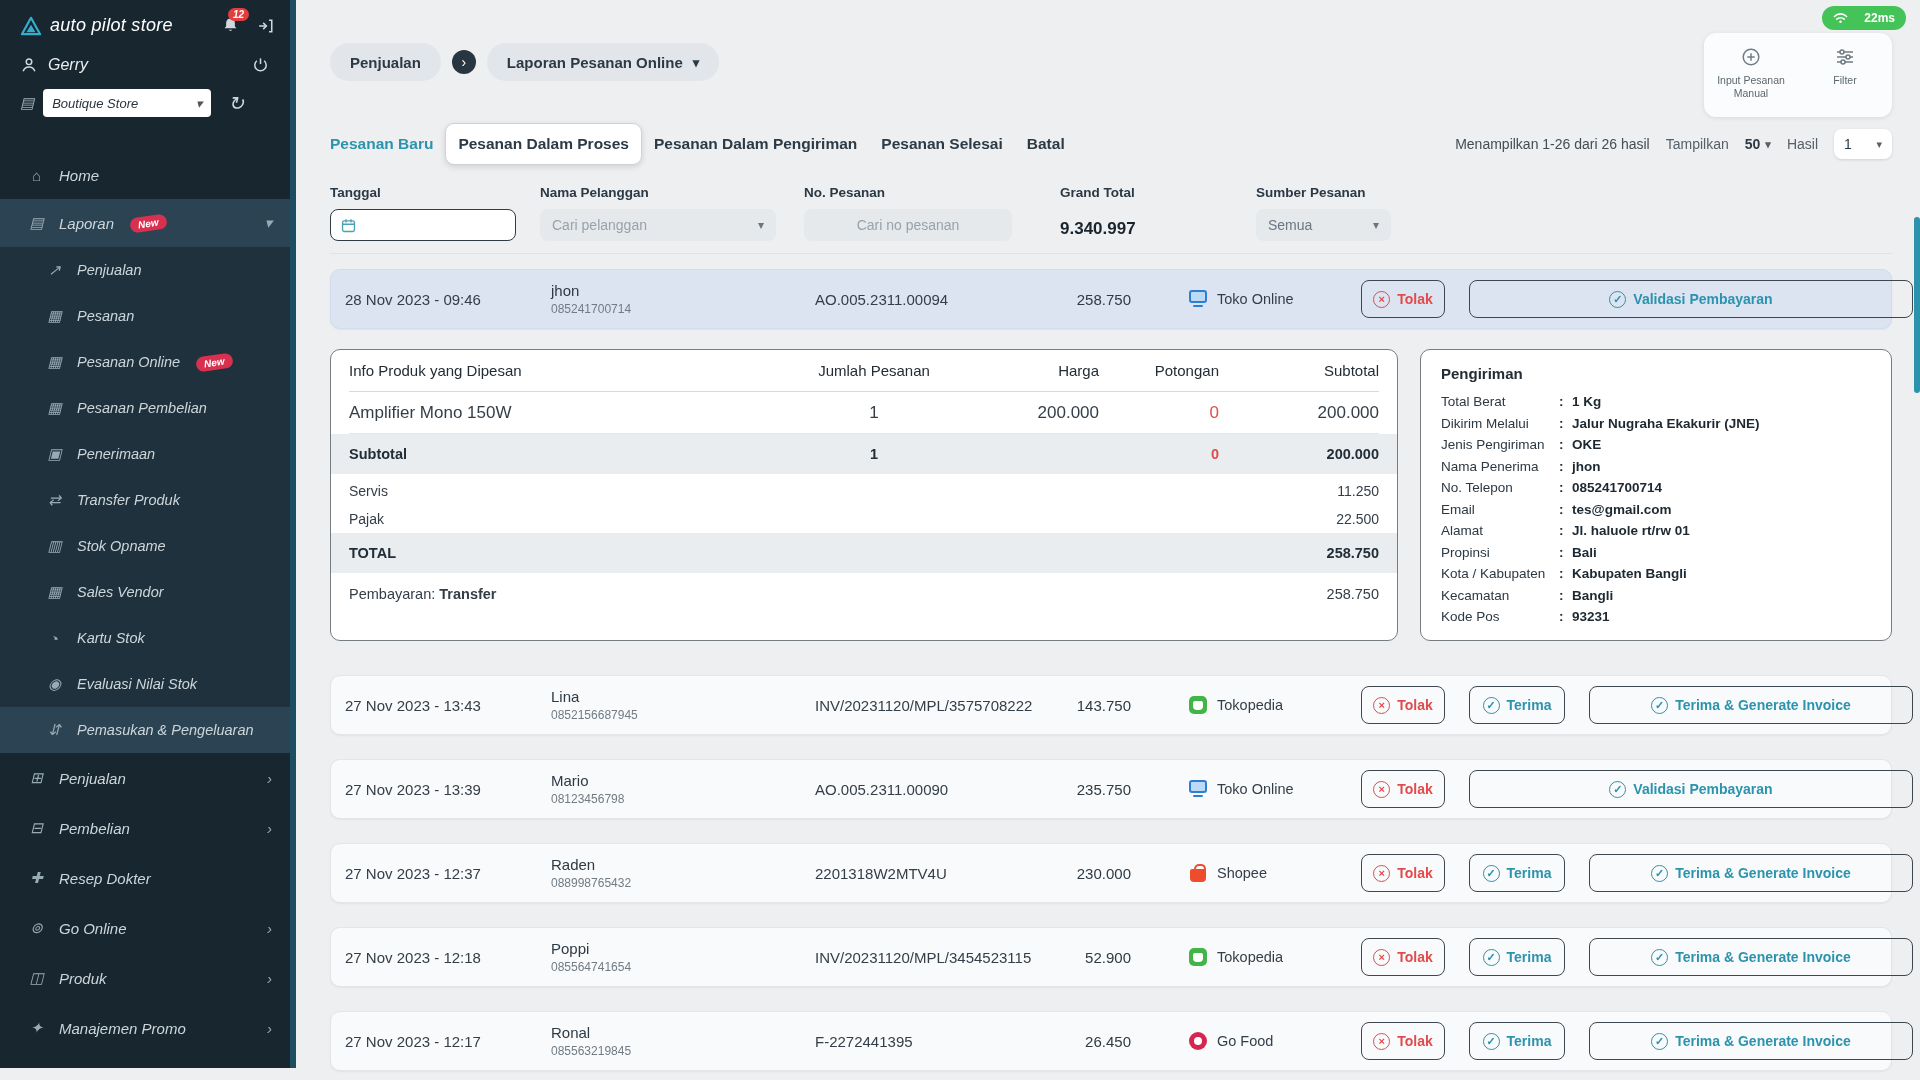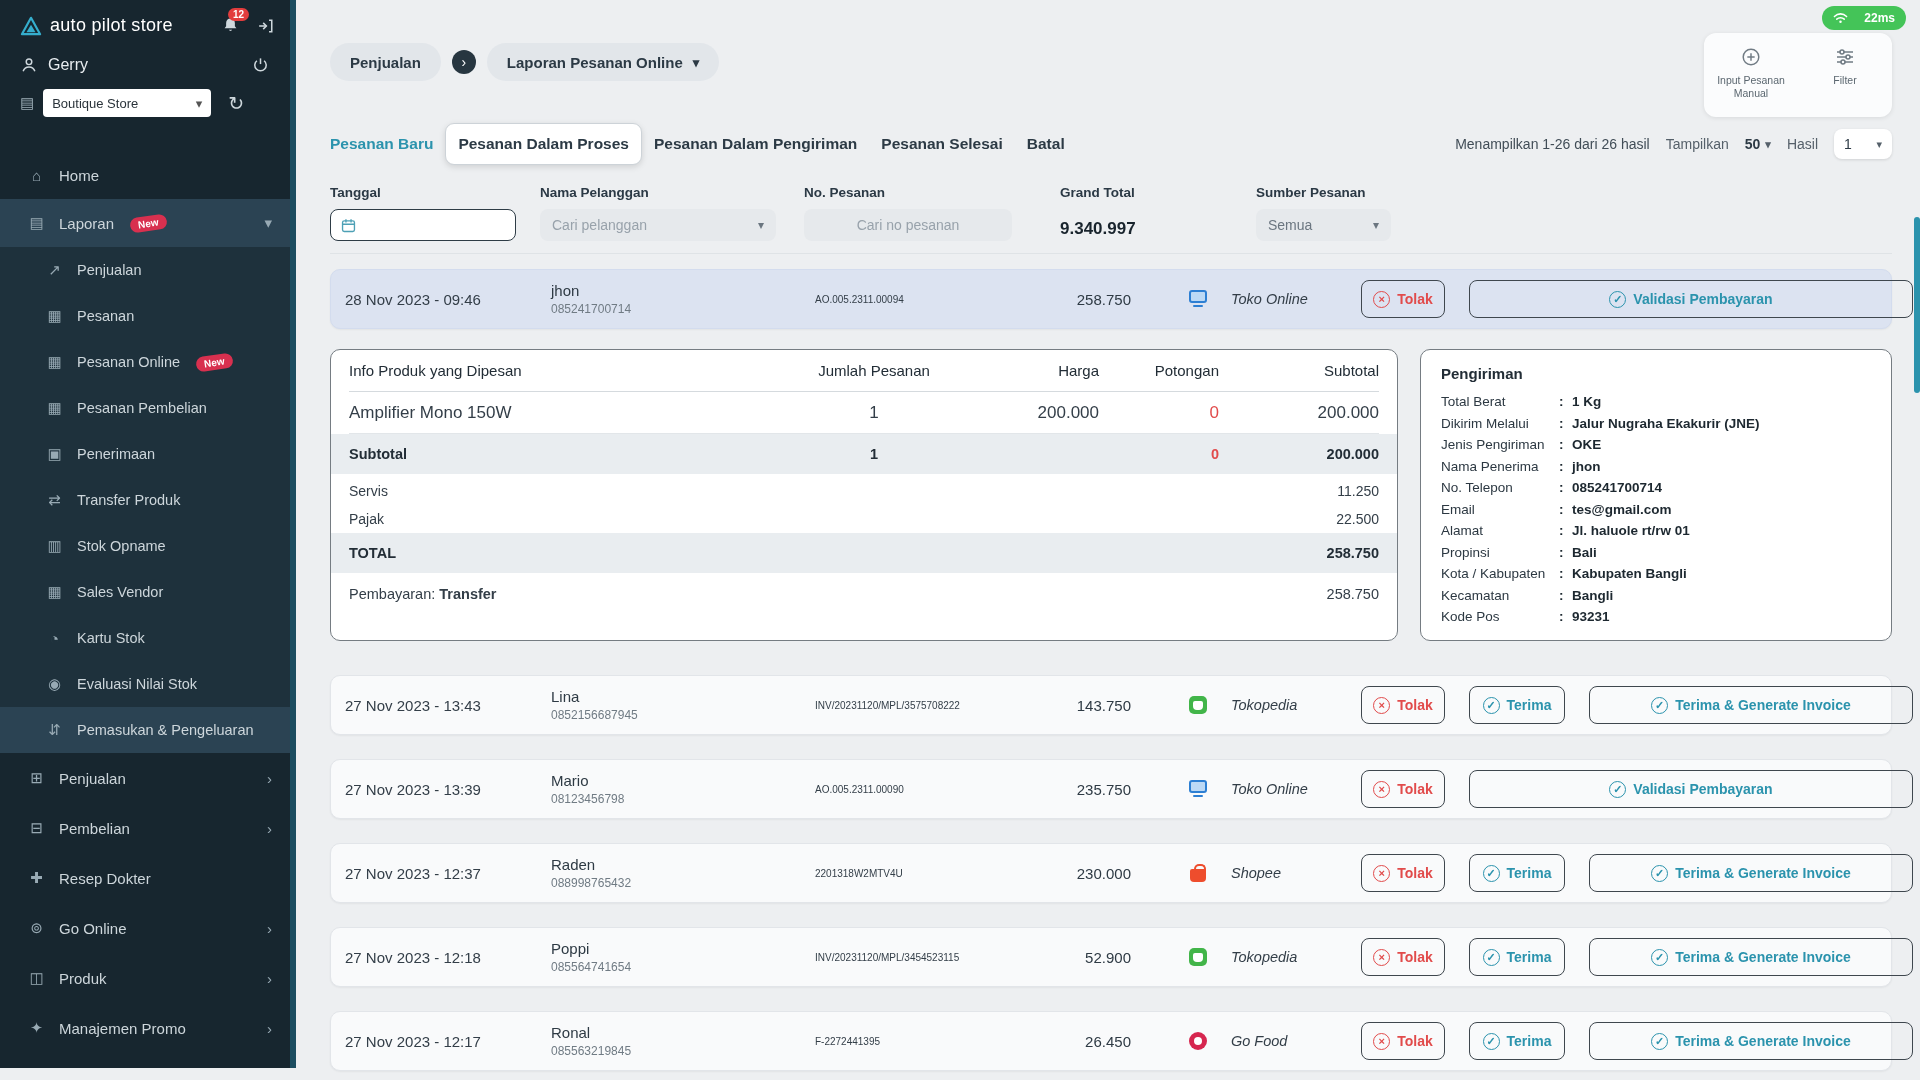--- a/index.html
+++ b/index.html
@@ -1,21 +1,21 @@
 <!DOCTYPE html>
 <html><head>
 <meta charset="utf-8">
 <style>
   * { margin:0; padding:0; box-sizing:border-box; }
   html,body { width:1920px; height:1080px; overflow:hidden; background:#edeff1;
     font-family:"Liberation Sans", sans-serif; }
 
   
   .sidebar { position:fixed; top:0; left:0; bottom:12px; width:296px; background:#17262f;
-    border-right:6px solid #1c4d60; color:#c6d0d6; z-index:5; overflow:hidden; }
+    border-right:6px solid #1c4d60; color:#c6d0d6; z-index:5; overflow:hidden;font-style:italic; }
   .sb-header { display:flex; align-items:center; gap:8px; padding:15px 16px 8px 20px; }
   .logo-text { color:#fff; font-size:18px; letter-spacing:.3px; white-space:nowrap; }
   .sb-header-icons { margin-left:auto; display:flex; align-items:center; gap:16px; }
   .bell-wrap { position:relative; }
   .badge-count { position:absolute; top:-8px; right:-9px; background:#e23d3d; color:#fff;
     font-size:10px; font-weight:bold; border-radius:9px; padding:1px 5px; }
   .user-panel { padding:12px 20px 14px; }
   .user-row { display:flex; align-items:flex-start; gap:10px; color:#e9eef1; font-size:16px; }
   .power-btn { margin-left:auto; cursor:pointer; }
   .store-row { display:flex; align-items:center; gap:9px; margin-top:14px; }
@@ -87,24 +87,24 @@
   .list-area { border-top:1px solid #dfe3e6; margin-top:12px; padding-top:15px; }
 
   .order-row { background:#f9fafb; border:1px solid #e2e5e9; border-radius:10px; height:60px;
     display:flex; align-items:center; padding:0 12px 0 14px; margin-bottom:24px;
     box-shadow:0 1px 2px rgba(0,0,0,.05); }
   .order-row.expanded { background:#dce3f1; border-color:#d3dcee; }
   .o-date { width:180px; font-size:15px; color:#333e48; flex:none; }
   .o-cust { width:216px; margin-left:26px; flex:none; }
   .o-name { font-size:15px; color:#2e3a44; }
   .o-phone { font-size:12px; color:#707b84; margin-top:3px; }
-  .o-no { width:240px; margin-left:48px; font-size:10px; color:#333e48; flex:none; }
+  .o-no { width:240px; margin-left:48px; font-size:15px; color:#333e48; flex:none; }
   .o-total { width:76px; text-align:right; font-size:15px; color:#2e3a44; flex:none; }
-  .o-source { width:172px; margin-left:58px; display:flex; align-items:center; gap:24px;
-    font-size:14.5px; color:#333e48; flex:none;font-style:italic; }
+  .o-source { width:172px; margin-left:58px; display:flex; align-items:center; gap:10px;
+    font-size:14.5px; color:#333e48; flex:none; }
   .o-actions { margin-left:auto; display:flex; gap:24px; width:552px; flex:none; }
 
   .btn { height:38px; border-radius:8px; border:1px solid #3f474e; background:transparent;
     display:flex; align-items:center; justify-content:center; gap:7px; font-size:14px; font-weight:bold;
     font-family:inherit; cursor:pointer; }
   .btn-reject { width:84px; color:#e14b4b; }
   .btn-accept { width:96px; color:#2b93ad; }
   .btn-primary { flex:1; color:#2b93ad; }
   .ci { width:17px; height:17px; border-radius:50%; border:1.5px solid currentColor; display:flex;
     align-items:center; justify-content:center; font-size:11px; flex:none; }

